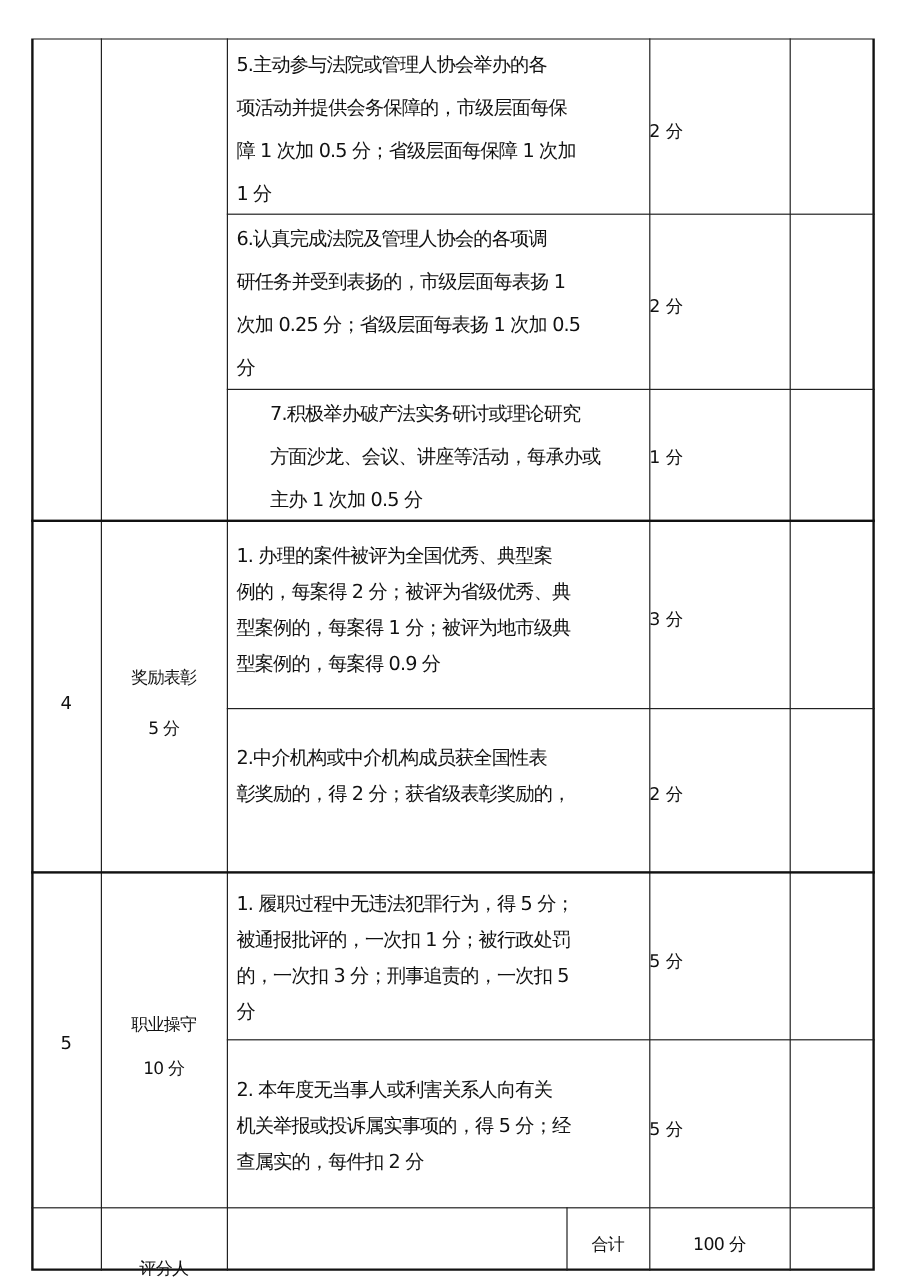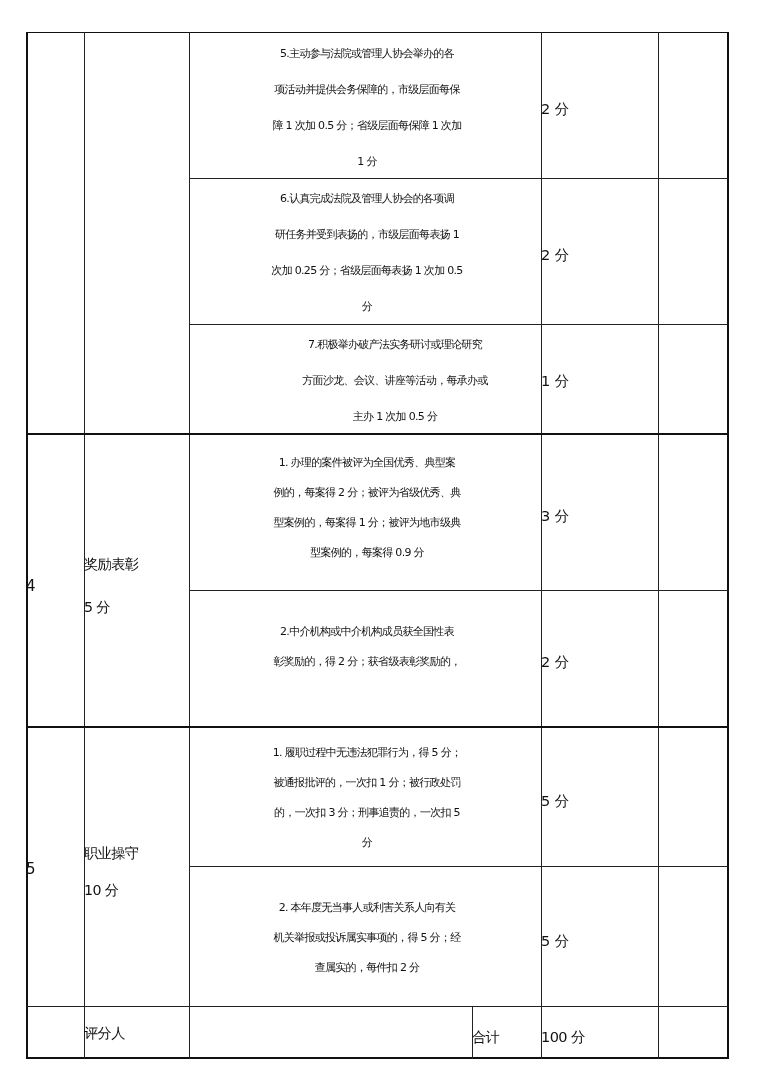--- a/index.html
+++ b/index.html
@@ -4,25 +4,25 @@
   <style>
     html, body { margin: 0; padding: 0; background: #ffffff; }
     body { width: 762px; height: 1067px; position: relative; overflow: hidden;
       font-family: "DejaVu Sans", "Liberation Sans", sans-serif; color: #111; }
     .tbl { position: absolute; left: 26px; top: 32px; width: 703px; height: 1027px;
       border: 2px solid #111; border-top-width: 1.5px; box-sizing: border-box; }
     .vline { position: absolute; width: 1px; background: #222; }
     .hline { position: absolute; height: 1px; background: #222; }
     .hthick { position: absolute; height: 2px; background: #111; }
     .txt { position: absolute; font-size: 14.2px; letter-spacing: -0.6px; }
-    .desc { position: absolute; left: 197px; width: 340px; font-size: 11px; letter-spacing: -0.7px; text-align: center; }
+    .desc { position: absolute; left: 197px; width: 340px; font-size: 16px; letter-spacing: -0.7px; }
     .desc.loose { line-height: 36px; }
     .desc.tight { line-height: 30px; }
     .score { position: absolute; left: 541px; width: 117px; text-align: left; font-size: 14.5px; }
-    .center { }
+    .center { text-align: center; }
   </style>
 </head>
 <body>
 
 <div class="tbl"></div>
 
 <div class="vline" style="left:84px; top:32px; height:1027px;"></div>
 <div class="vline" style="left:189px; top:32px; height:1027px;"></div>
 <div class="vline" style="left:541px; top:32px; height:1027px;"></div>
 <div class="vline" style="left:658px; top:32px; height:1027px;"></div>
@@ -89,17 +89,17 @@
 </div>
 <div class="score" style="top:792px;">5 分</div>
 
 <div class="desc tight" style="top:893px;">
   <div>2. 本年度无当事人或利害关系人向有关</div>
   <div>机关举报或投诉属实事项的，得 5 分；经</div>
   <div>查属实的，每件扣 2 分</div>
 </div>
 <div class="score" style="top:932px;">5 分</div>
 
-<div class="txt center" style="left:84px; width:105px; top:1024px;">评分人</div>
+<div class="txt center" style="left:84px; width:105px; top:1048px;">评分人</div>
 <div class="txt" style="left:190px; width:282px; top:1007px; height:52px;"></div>
 <div class="txt center" style="left:472px; width:69px; top:1028px;">合计</div>
 <div class="txt center" style="left:541px; width:117px; top:1028px; font-size:14.5px;">100 分</div>
 <div class="txt" style="left:659px; width:70px; top:1007px; height:52px;"></div>
 
 </body></html>

